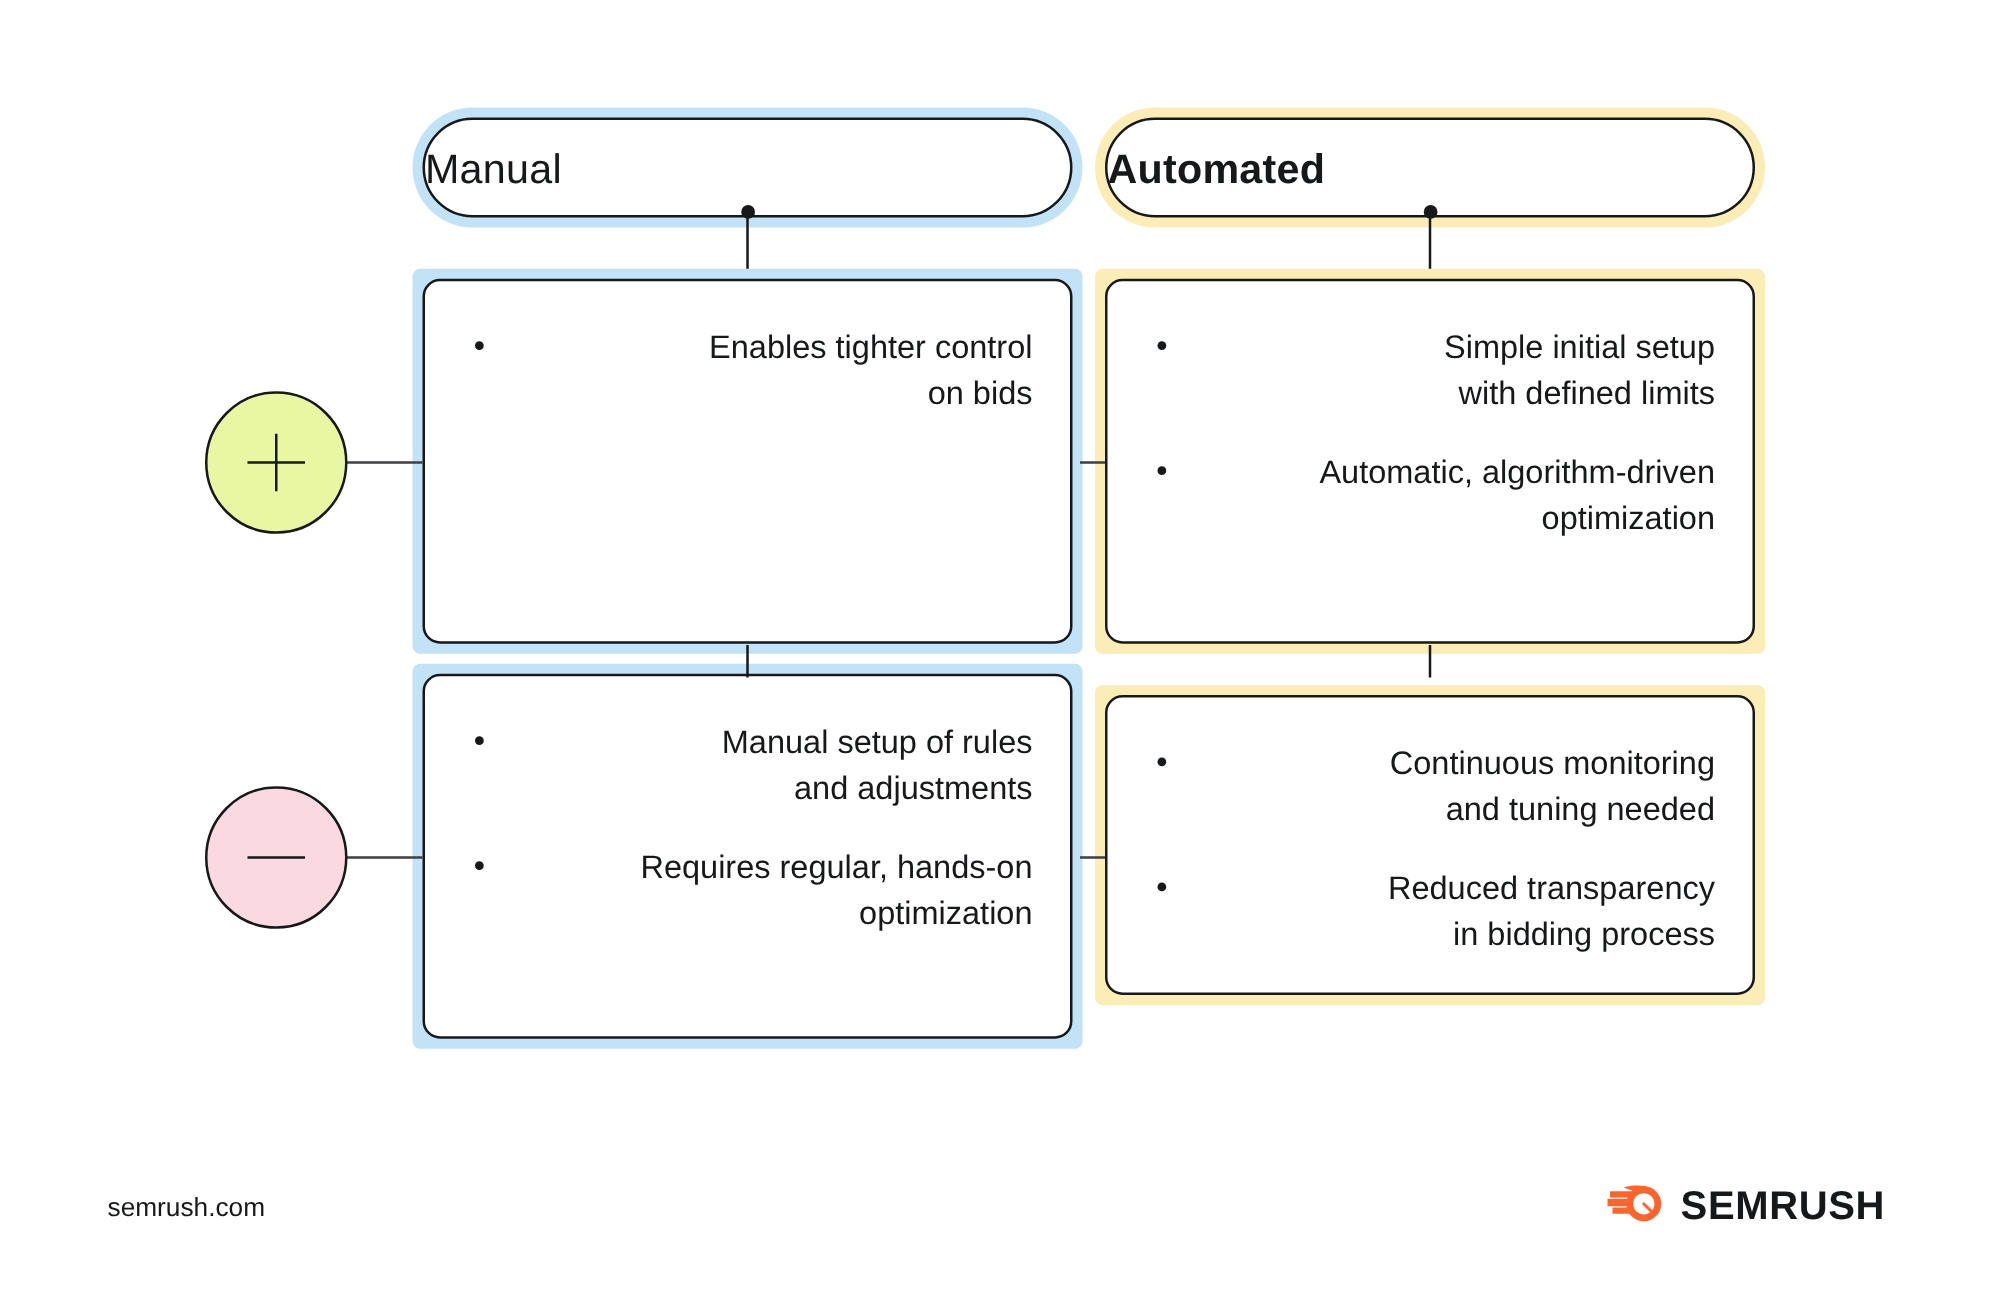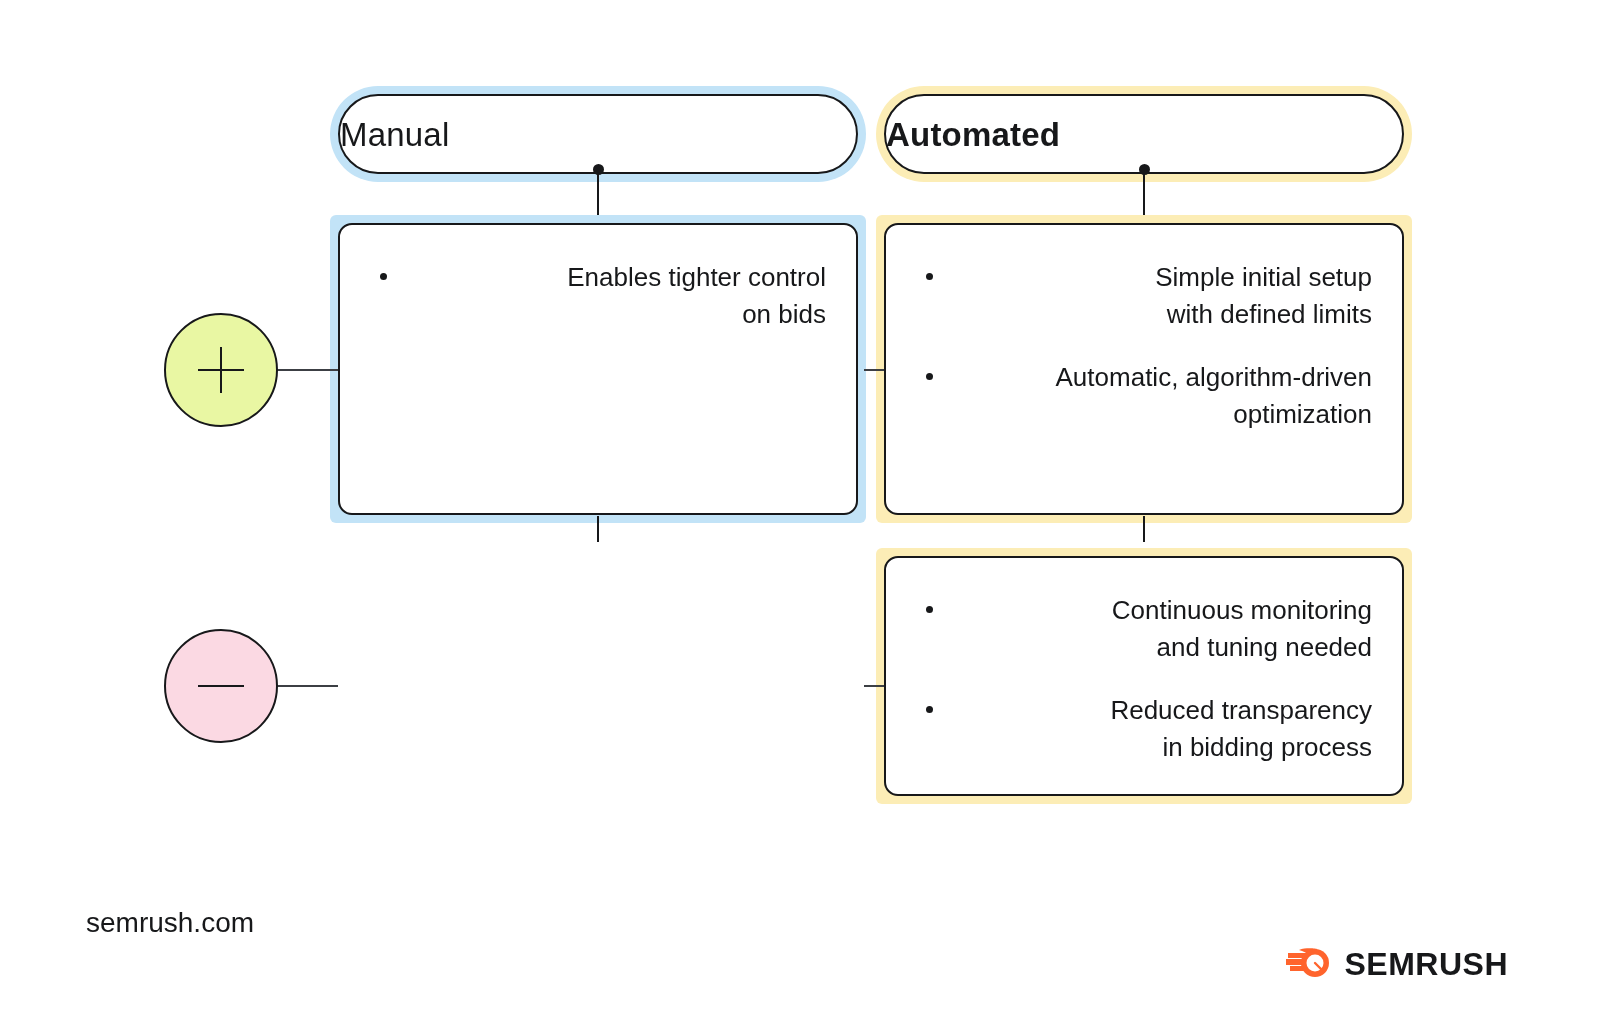--- a/index.html
+++ b/index.html
@@ -151,22 +151,22 @@
     position: absolute;
     left: 22px; top: 0;
     width: 2px; height: 46px;
     background: #17181a;
   }
 
   
   .footer-url {
     position: absolute;
     left: 86px;
-    top: 907px;
-    font-size: 28px;
+    top: 955px;
+    font-size: 21px;
     color: #17181a;
   }
 
   .brand {
     position: absolute;
     right: 92px;
     top: 946px;
     display: flex;
     align-items: flex-start;
     gap: 13px;
@@ -214,20 +214,30 @@
     <div class="card">
       <ul class="bullets">
         <li>Simple initial setup
 with defined limits</li>
         <li>Automatic, algorithm-driven
 optimization</li>
       </ul>
     </div>
   </div>
 
+  <div class="card-glow blue m-con">
+    <div class="card">
+      <ul class="bullets">
+        <li>Manual setup of rules
+and adjustments</li>
+        <li>Requires regular, hands-on
+optimization</li>
+      </ul>
+    </div>
+  </div>
 
   <div class="card-glow yellow a-con">
     <div class="card">
       <ul class="bullets">
         <li>Continuous monitoring
 and tuning needed</li>
         <li>Reduced transparency
 in bidding process</li>
       </ul>
     </div>

